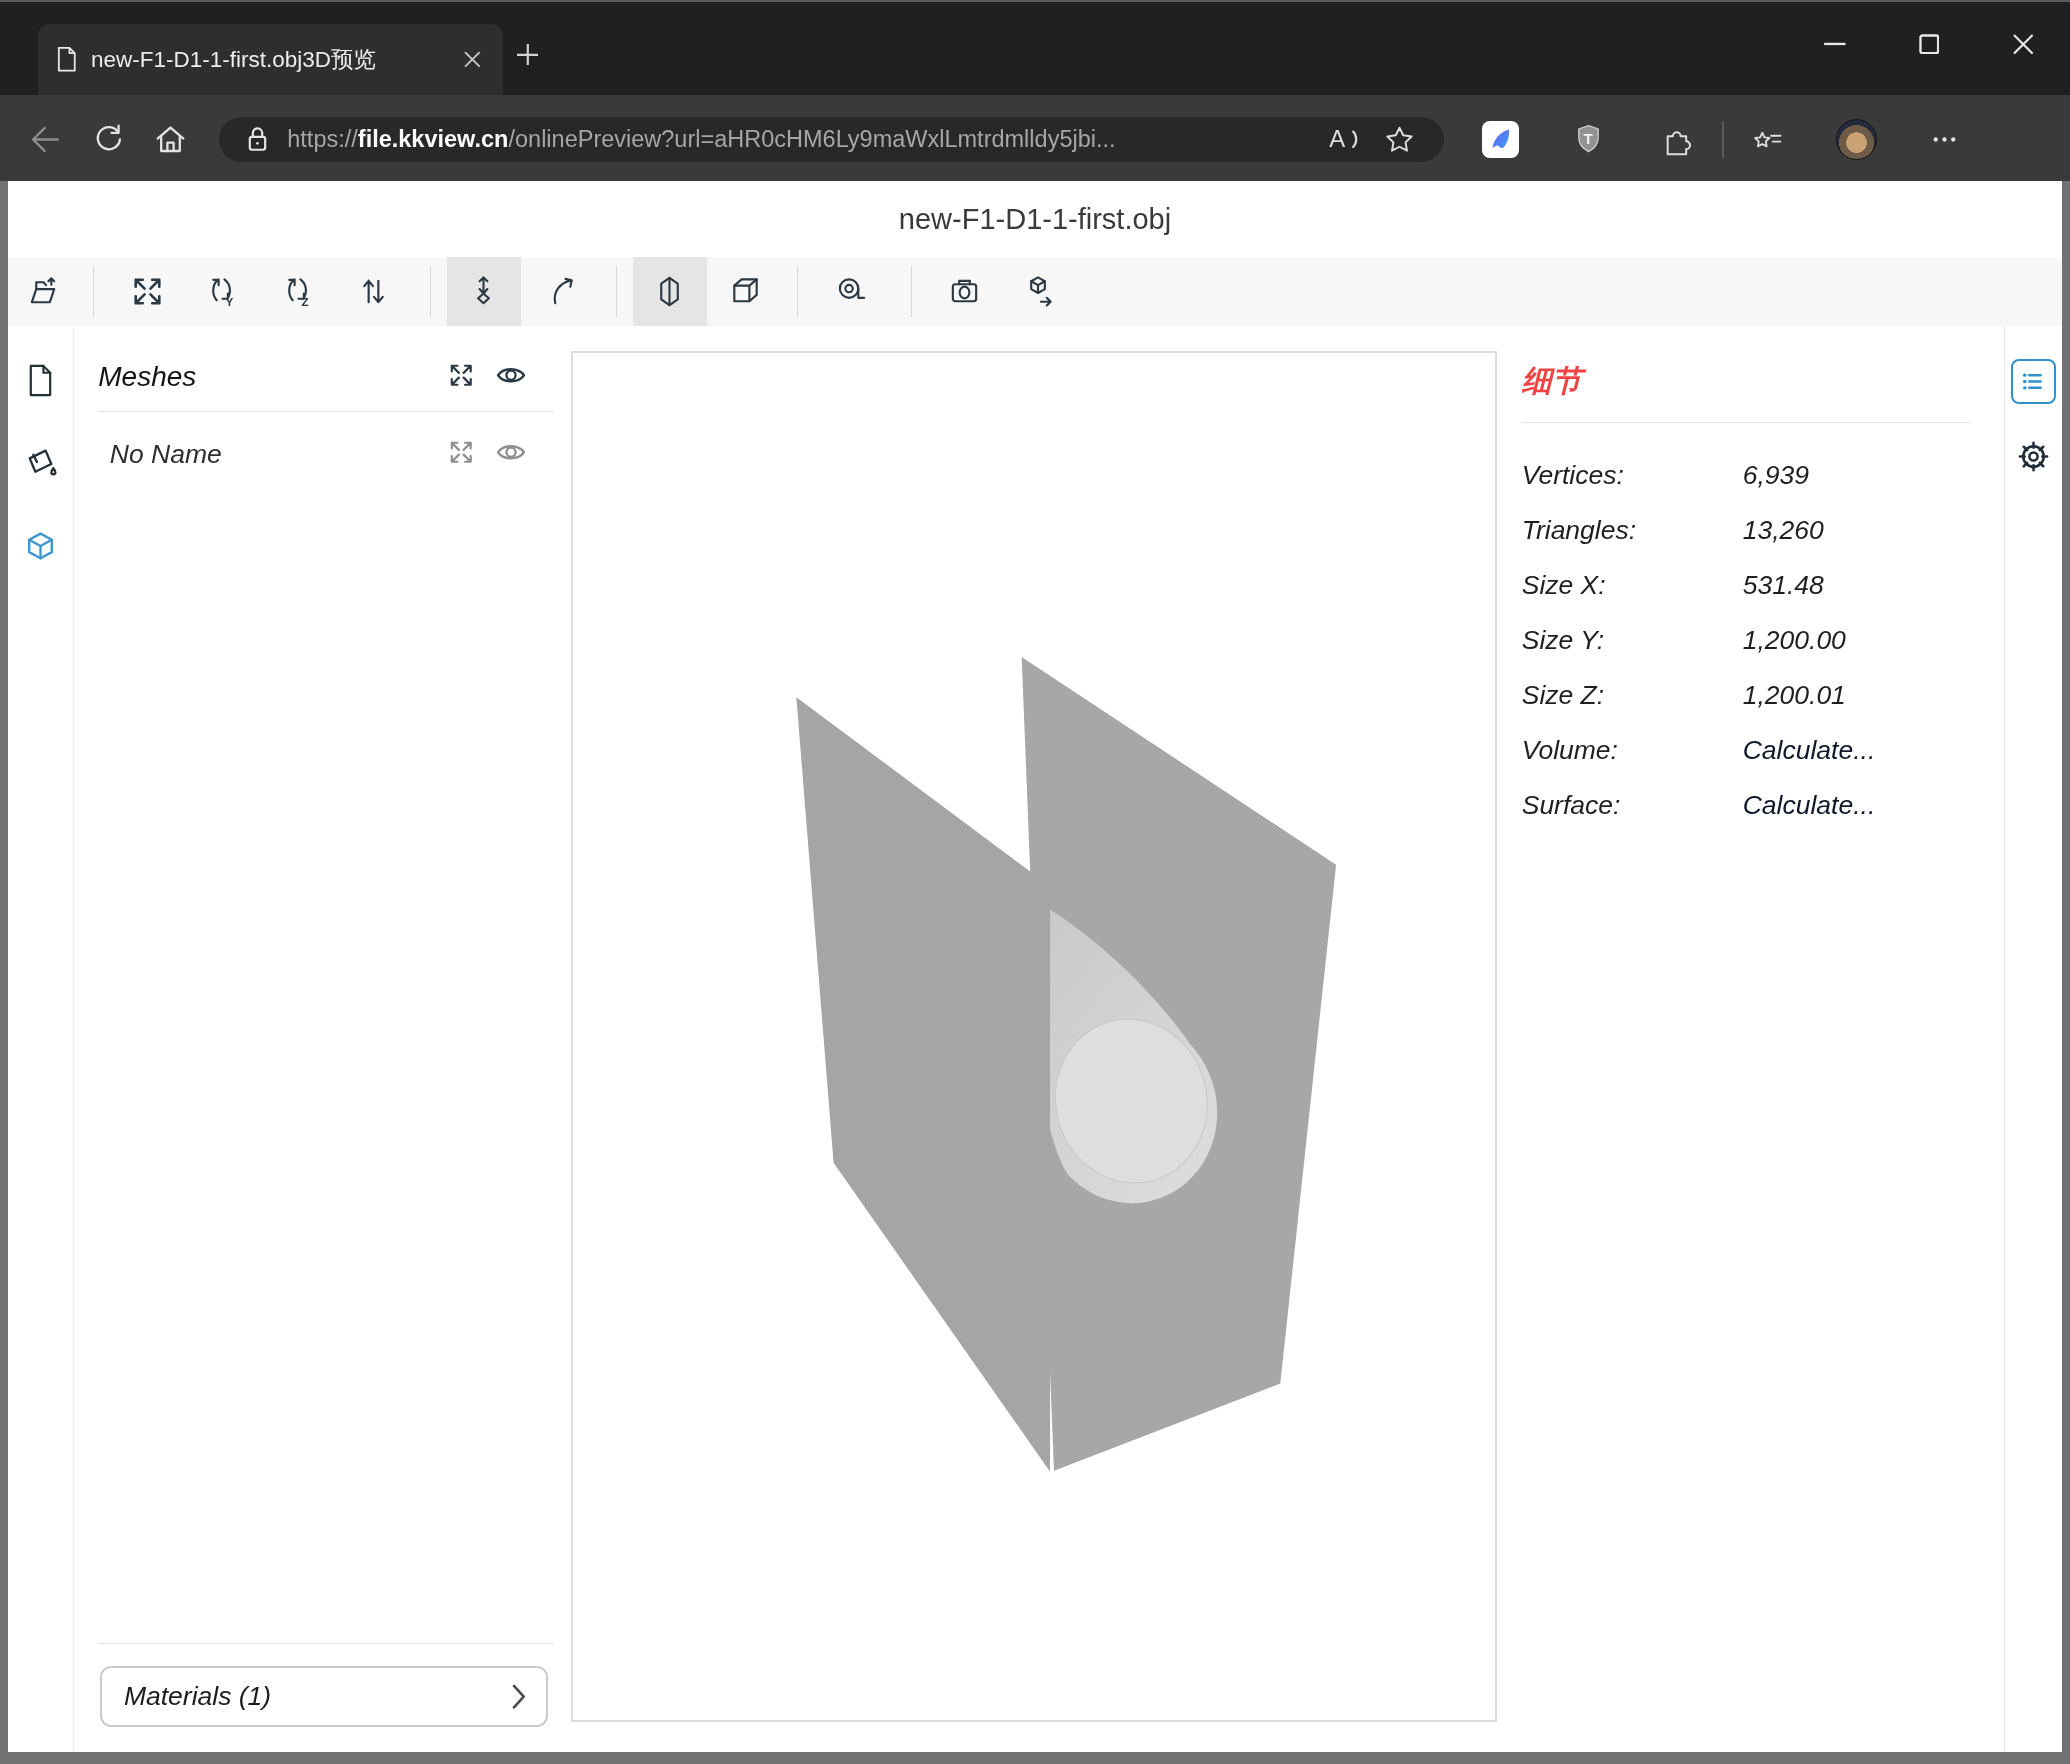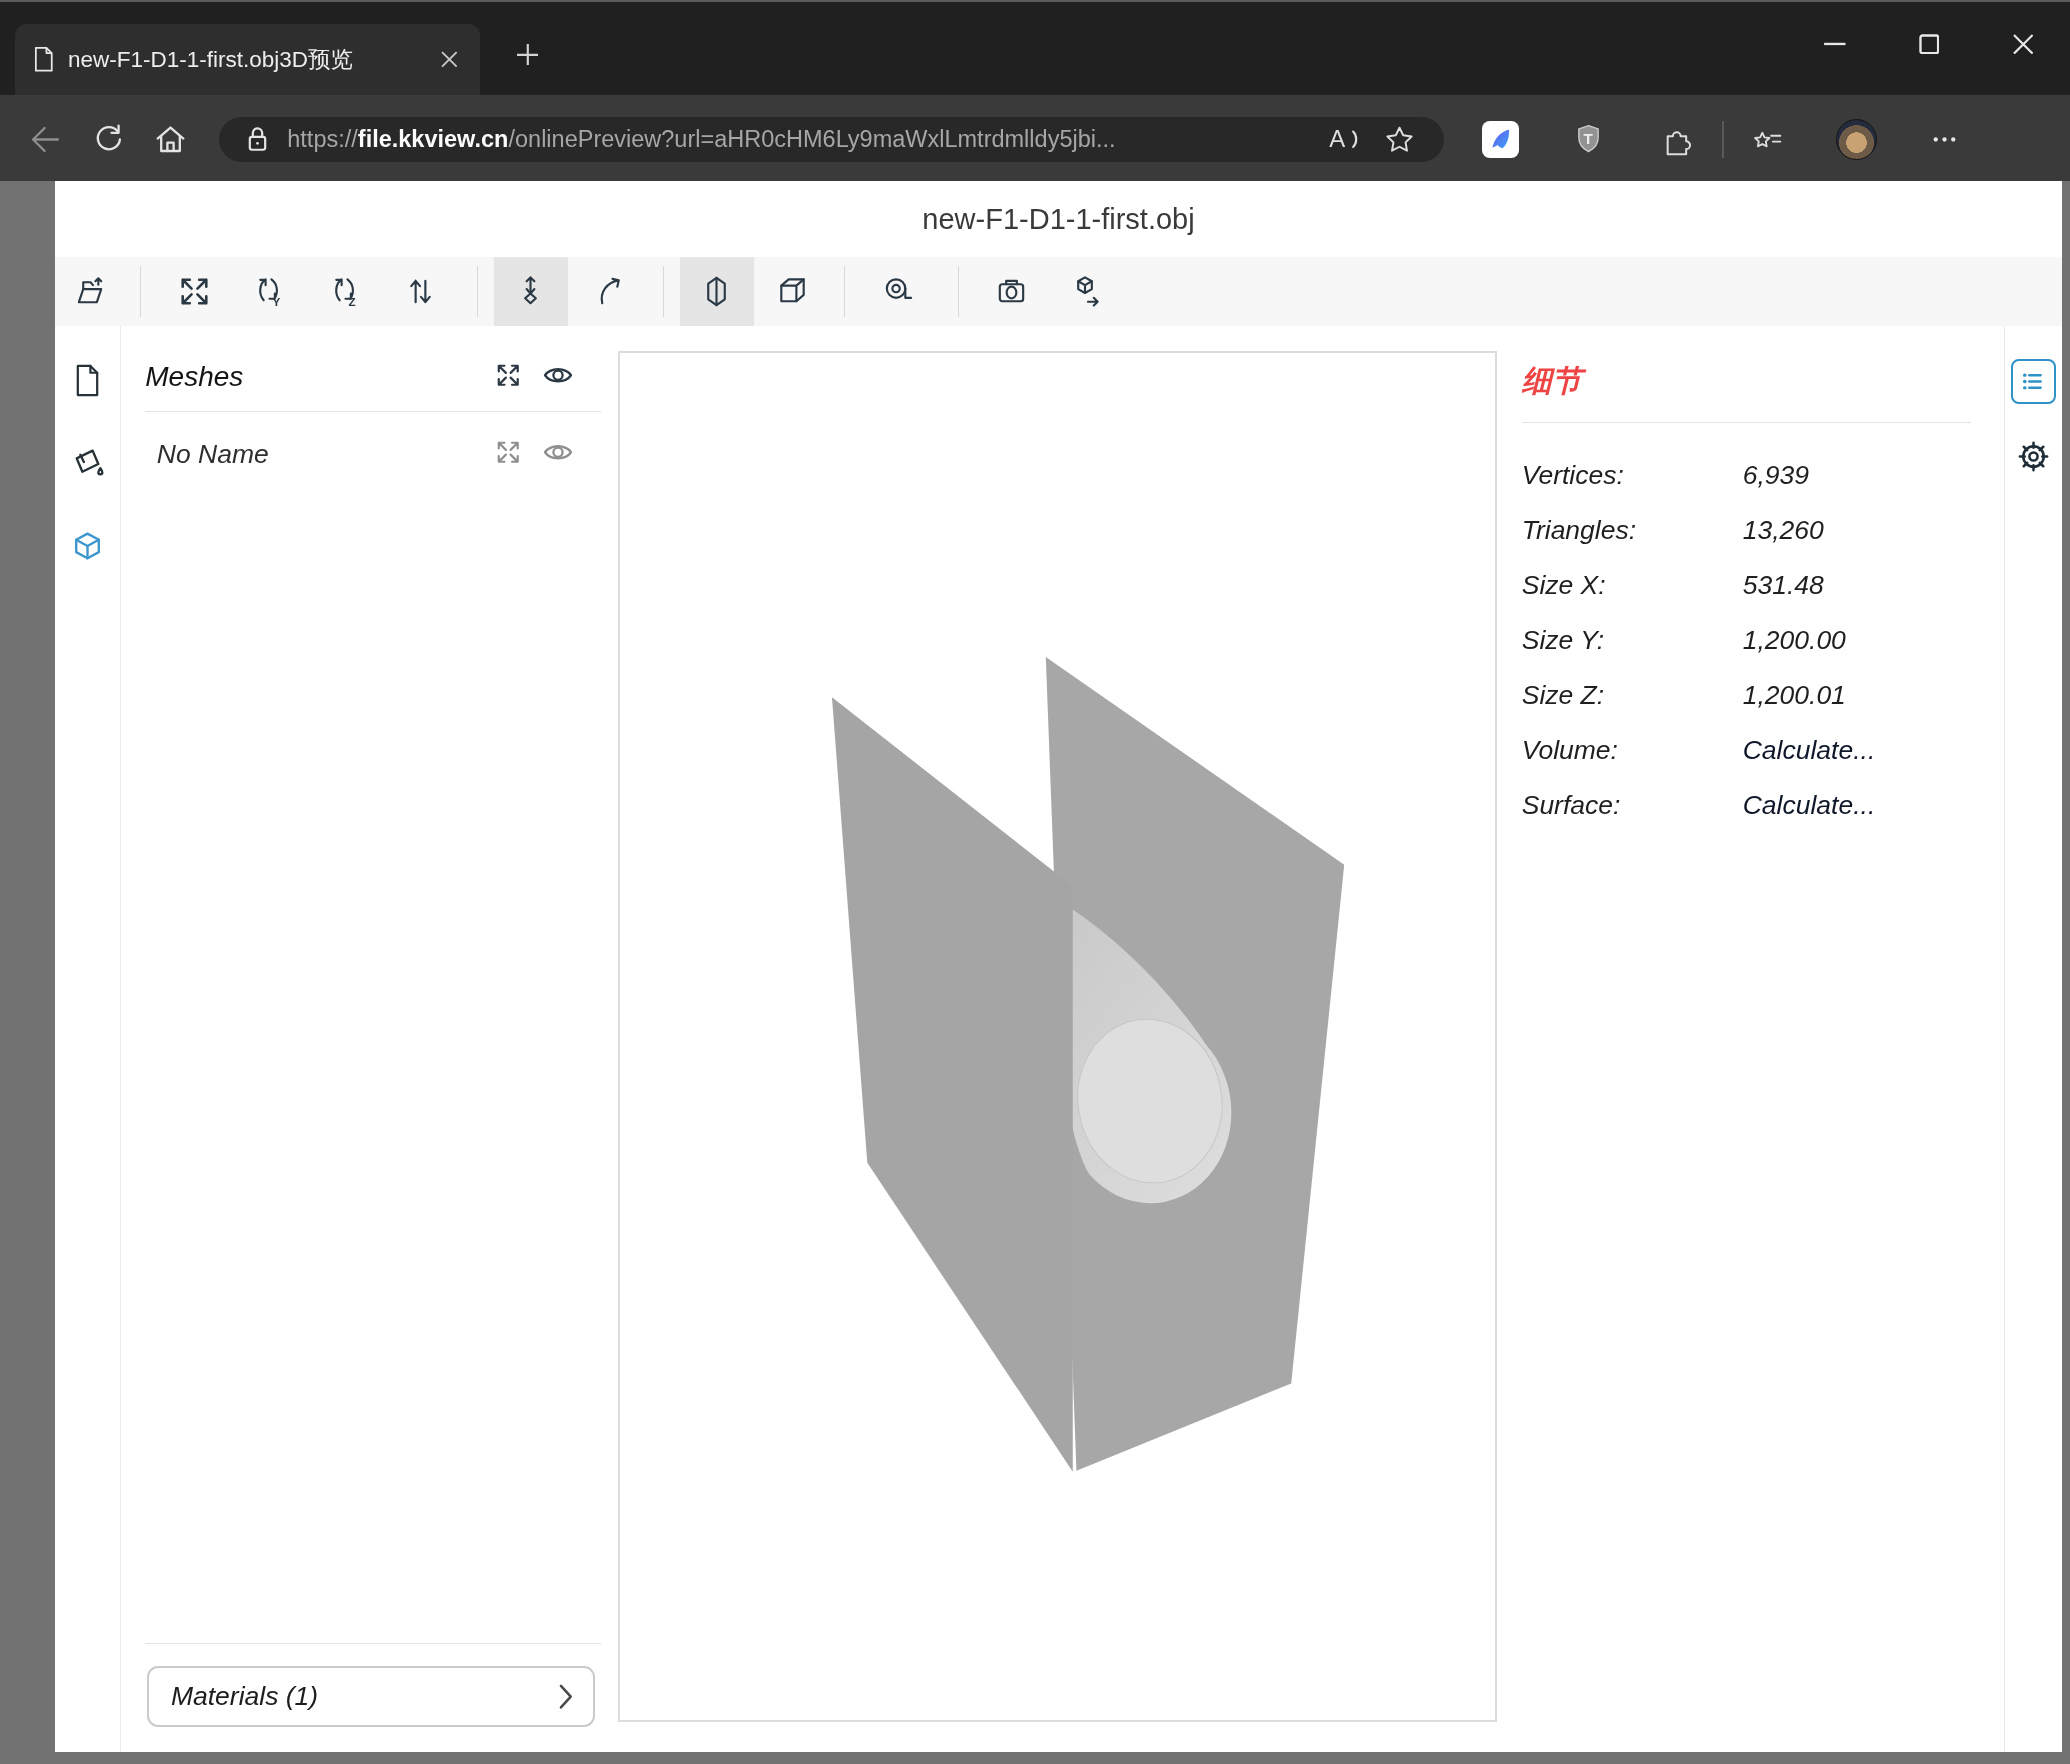--- a/index.html
+++ b/index.html
@@ -3,21 +3,21 @@
 <meta charset="utf-8">
 <style>
   * { margin:0; padding:0; box-sizing:border-box; }
   html,body { width:2070px; height:1764px; overflow:hidden; background:#727272;
               font-family:"Liberation Sans", sans-serif; }
   .window { position:absolute; inset:0; }
 
   
   .chrome { position:absolute; top:0; left:0; width:2070px; height:181px;
             background:#202020; border-top:2px solid #5c5c5c; }
-  .tab { position:absolute; left:15px; top:21.6px; width:465px; height:72px;
+  .tab { position:absolute; left:38px; top:21.6px; width:465px; height:72px;
          background:#2e2e2e; border-radius:11.8px 11.8px 0 0; display:flex;
          align-items:center; padding:0 13.7px 0 17.6px; color:#ededed; }
   .tab-title { flex:1; font-size:22.5px; white-space:nowrap; overflow:hidden; margin-left:13.7px; }
   .tab-close { width:33px; height:33px; display:flex; align-items:center; justify-content:center; }
   .newtab { position:absolute; left:506px; top:31px; width:43px; height:43px;
             display:flex; align-items:center; justify-content:center; }
   .win-controls { position:absolute; right:0; top:2px; height:80px; display:flex; }
   .win-btn { width:94px; height:80px; display:flex; align-items:center; justify-content:center; }
 
   .navbar { position:absolute; left:0; top:93px; width:2070px; height:88px;
@@ -31,21 +31,21 @@
   .ext-sep { width:2px; height:37px; background:#5a5a5a; margin-left:23.5px; flex:none; }
   .bird-bg { width:37px; height:37px; background:#fff; border-radius:7.8px;
              display:flex; align-items:center; justify-content:center; }
   .avatar { width:41px; height:41px; border-radius:50%;
             background:radial-gradient(circle at 50% 58%, #c9a273 0 34%, #6e5b47 35% 58%, #232b3d 59% 100%);
             border:1px solid #141414; }
 
   
   .frame { position:absolute; top:181px; left:0; right:0; bottom:0; background:#727272; }
   .page  { position:absolute; top:0; left:7.8px; right:7.8px; bottom:11.8px; background:#fff;
-           display:flex; flex-direction:column; color:#222;margin-left:47px; }
+           display:flex; flex-direction:column; color:#222; }
   .page-title-row { height:76px; display:flex; align-items:center; justify-content:center; }
   .page-title { font-size:29px; color:#3a3a3a; }
 
   .toolbar { height:69px; background:#f7f7f7; position:relative; flex:none; }
   .tbtn { position:absolute; top:0; width:74px; height:69px; display:flex;
           align-items:center; justify-content:center; }
   .tbtn.selected { background:#e5e5e5; }
   .tsep { position:absolute; top:8.8px; width:1px; height:51px; background:#d8d8d8; }
   .tbtn svg { stroke:#2b3945; fill:none; stroke-width:2.2; stroke-linecap:round; stroke-linejoin:round; }
   .tbtn text { stroke:none; fill:#2b3945; font-weight:700; }

